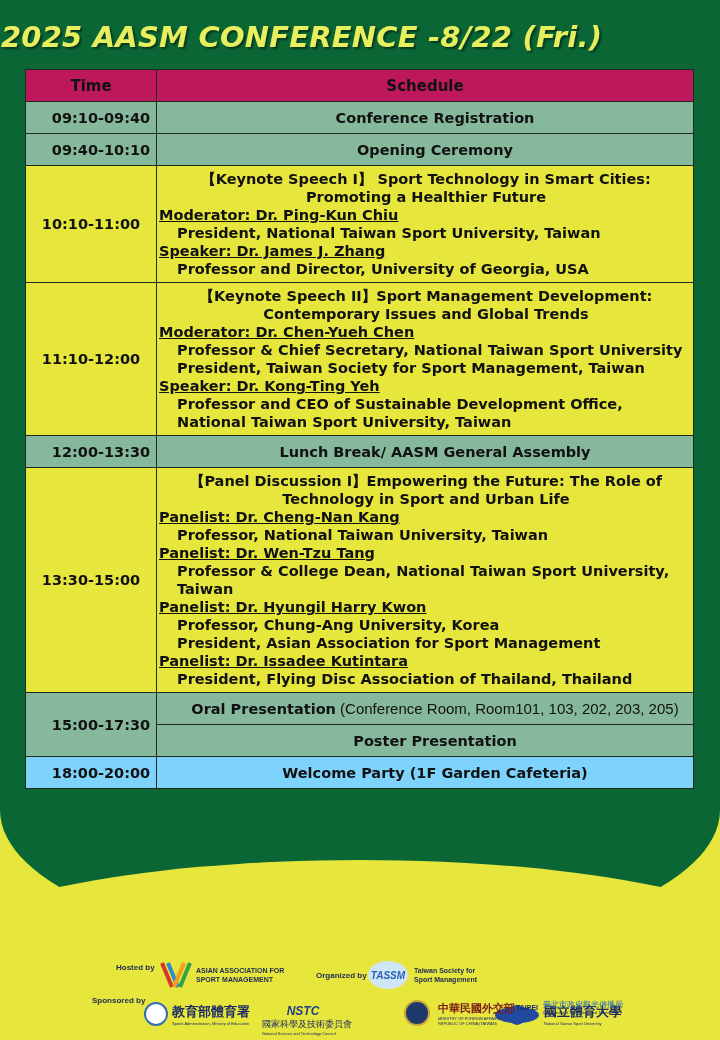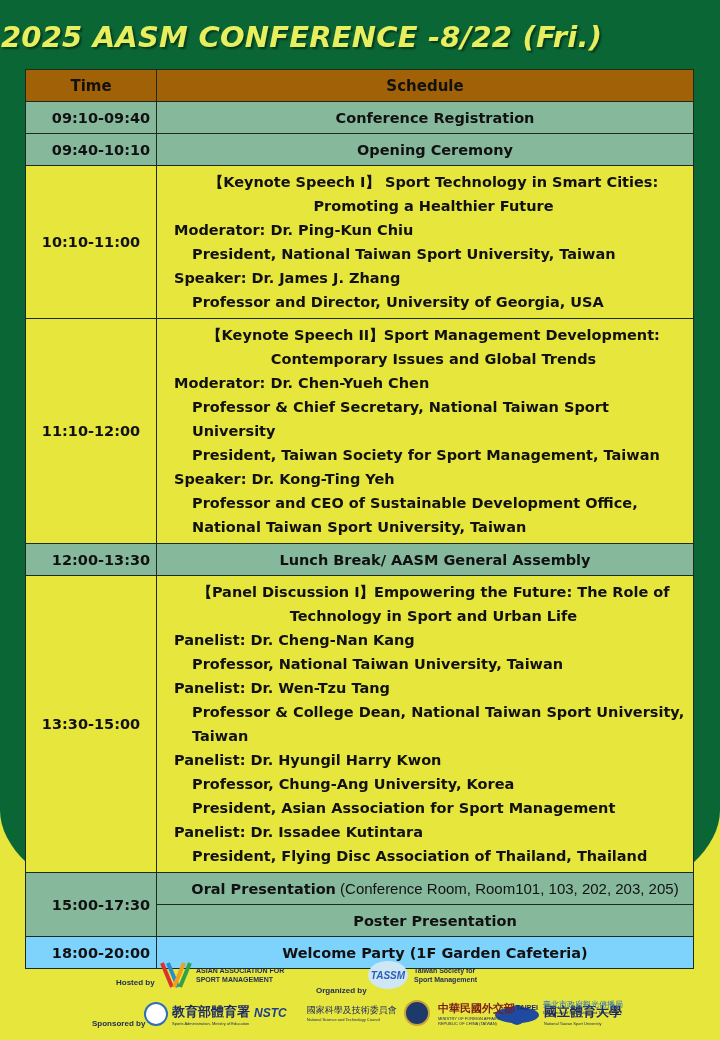--- a/index.html
+++ b/index.html
@@ -32,36 +32,36 @@
   }
   table.sched {
     position: absolute; left: 25px; top: 69px; width: 669px;
     border-collapse: collapse;
     font-family: "DejaVu Sans", sans-serif;
     font-size: 14.5px; font-weight: bold;
   }
   table.sched td, table.sched th {
     border: 1.5px solid #1c2b1c;
   }
-  .hdr th { background: #a16207; height: 32px; font-weight: bold; font-size: 15px; }
+  .hdr th { background: #be185d; height: 32px; font-weight: bold; font-size: 15px; }
   td.time { width: 131px; text-align: center; }
   .teal { background: #86b89c; }
   .yellow { background: #e6e63c; }
   .lightyellow { background: #7dd3fc; }
   .row-simple td { height: 32px; text-align: center; padding-left: 20px; }
-  .detail { padding: 4px 0 4px 17px; line-height: 24px; }
+  .detail { padding: 4px 0 4px 2px; line-height: 18px; }
   .detail .head { text-align: center; padding: 0 6px; }
-  .detail .role { }
+  .detail .role { text-decoration: underline; }
   .detail .affil { padding-left: 18px; }
   .oral-note { font-weight: normal; font-family: "Liberation Sans", sans-serif; font-size: 15px; }
   .sponsors {
     position: absolute; left: 0; top: 955px; width: 720px; height: 85px;
     font-family: "Liberation Sans", sans-serif;
   }
-  .sp-label { position: absolute; font-size: 8px; font-weight: bold; color: #1e2a55; margin-top: 15px; }
+  .sp-label { position: absolute; font-size: 8px; font-weight: bold; color: #1e2a55; }
   .logo { position: absolute; display: flex; align-items: center; }
   .logo-text { font-size: 7px; font-weight: bold; color: #1e2a55; line-height: 9px; }
   .cn-text { font-family: "DejaVu Serif", serif; font-size: 13px; color: #1e2a66; font-weight: bold; }
   .tiny { font-size: 4px; color: #1e2a66; }
 </style>
 </head>
 <body>
 
 <div class="bg-green"></div>
 <div class="bg-arc"></div>
@@ -173,32 +173,32 @@
     <svg width="46" height="22" viewBox="0 0 46 22">
       <ellipse cx="23" cy="11" rx="22" ry="8" fill="#1f4aa0"></ellipse>
       <ellipse cx="23" cy="11" rx="9" ry="10" fill="#1f4aa0"></ellipse>
     </svg>
     <div style="margin-left:4px;">
       <div class="cn-text">國立體育大學</div>
       <div class="tiny">National Taiwan Sport University</div>
     </div>
   </div>
 
-  <span class="sp-label" style="left:92px;top:49px;">Sponsored by</span>
+  <span class="sp-label" style="left:92px;top:41px;">Sponsored by</span>
   <div class="logo" style="left:144px;top:47px;">
     <div style="width:24px;height:24px;border-radius:50%;background:#fff;border:2px solid #2f6fb8;"></div>
     <div style="margin-left:4px;">
       <div class="cn-text">教育部體育署</div>
       <div class="tiny">Sports Administration, Ministry of Education</div>
     </div>
   </div>
 
-  <div class="logo" style="left:254px;top:49px;">
+  <div class="logo" style="left:254px;top:49px;flex-direction:column;">
     <span style="font-style:italic;font-weight:bold;font-size:12px;color:#1e3f8a;">NSTC</span>
-    <div style="margin-left:20px;">
+    <div style="margin-left:8px;">
       <div style="font-family:'DejaVu Serif',serif;font-size:9px;color:#1e2a66;">國家科學及技術委員會</div>
       <div class="tiny">National Science and Technology Council</div>
     </div>
   </div>
 
   <div class="logo" style="left:404px;top:45px;">
     <div style="width:26px;height:26px;border-radius:50%;background:#1e3a6a;border:2px solid #c9a23a;"></div>
     <div style="margin-left:8px;">
       <div class="cn-text" style="font-size:11px;color:#7a1a1a;">中華民國外交部</div>
       <div class="tiny">MINISTRY OF FOREIGN AFFAIRS</div>

